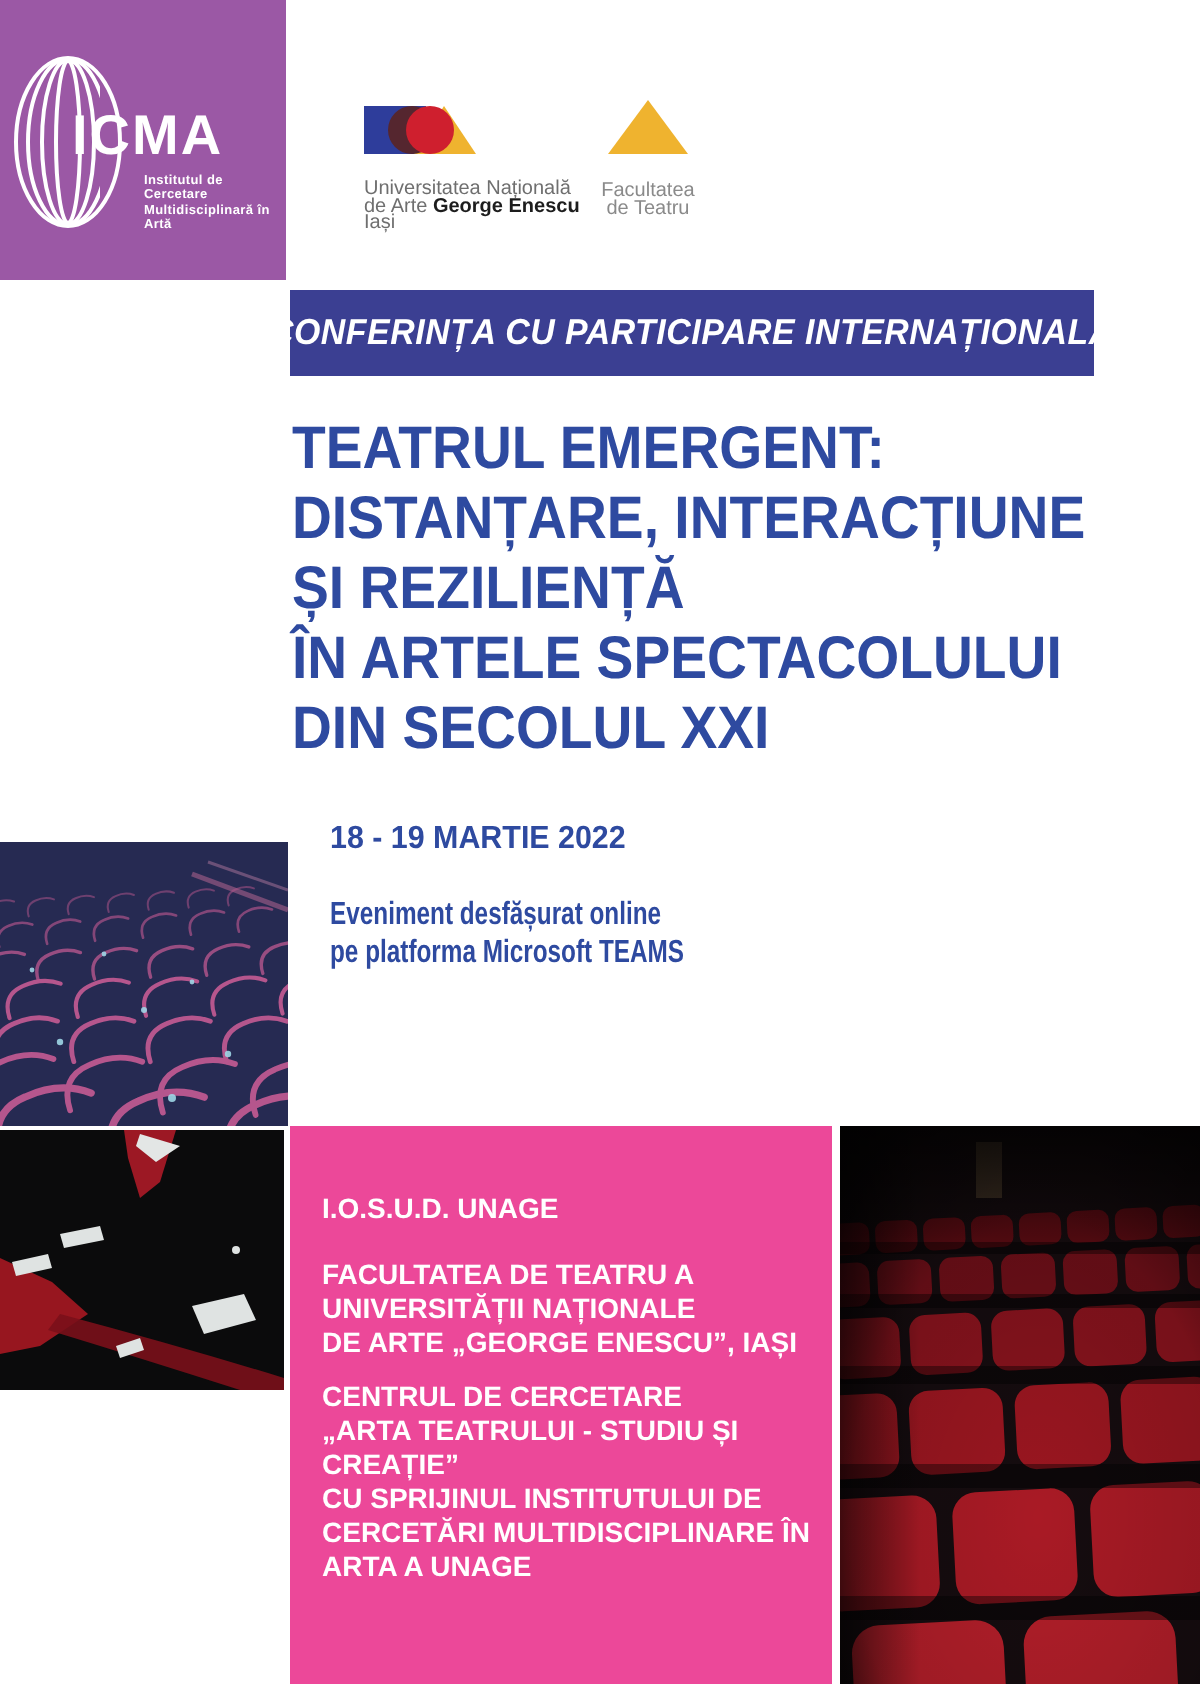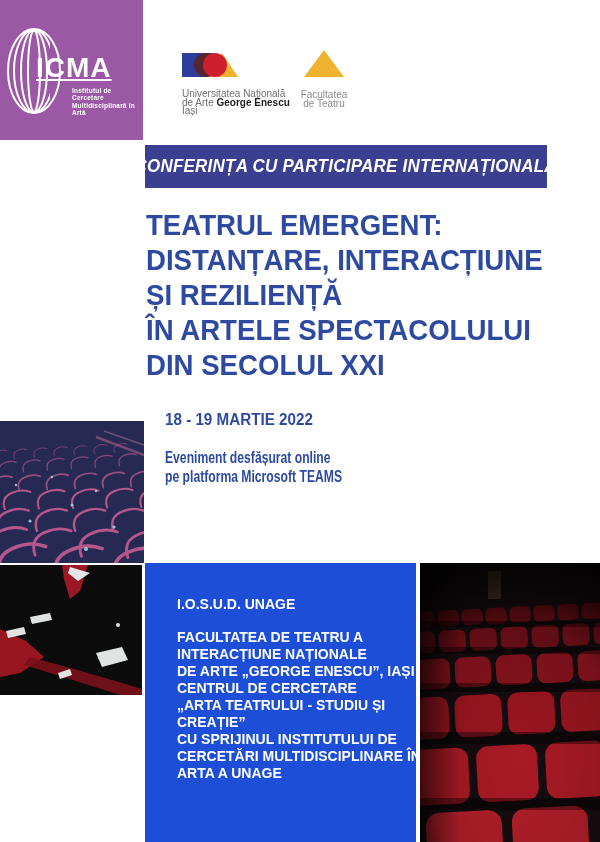--- a/index.html
+++ b/index.html
@@ -5,21 +5,21 @@
   html,body { margin:0; padding:0; background:#ffffff; }
   .poster {
     position:relative; width:600px; height:842px; background:#ffffff;
     overflow:hidden; font-family:"Liberation Sans", sans-serif;
   }
 
   
   .icma { position:absolute; left:0; top:0; width:143px; height:140px; background:#9b58a5; }
   .icma-swirl { position:absolute; left:3px; top:24px; }
   .icma-acronym { position:absolute; left:36px; top:52px; color:#fff; font-weight:bold;
-                  font-size:28px; letter-spacing:1px;text-decoration:underline; }
+                  font-size:28px; letter-spacing:1px; }
   .icma-sub { position:absolute; left:72px; top:87px; color:#fff; font-weight:bold;
               font-size:6.5px; line-height:7.4px; letter-spacing:.2px; }
 
   
   .univ-logo { position:absolute; left:182px; top:51px; }
   .logo-text { margin-top:7px; font-size:10px; line-height:8.6px; color:#6f6f6f; }
   .logo-text b { color:#1d1d1d; }
   .fac-logo { position:absolute; left:299px; top:50px; width:50px; text-align:center; }
   .fac-logo .logo-text { margin-top:10px; color:#8a8a8a; }
 
@@ -41,25 +41,25 @@
            font-size:16px; line-height:19px; white-space:nowrap;
            transform:scaleX(0.76); transform-origin:0 0; }
 
   
   .photo1 { position:absolute; left:0; top:421px; }
   .photo2 { position:absolute; left:0; top:565px; }
   .photo3 { position:absolute; left:420px; top:563px; }
 
   
   .orgbox { position:absolute; left:145px; top:563px; width:271px; height:279px;
-            background:#1d4ed8; box-sizing:border-box; padding:33px 0 0 32px;
+            background:#ec4899; box-sizing:border-box; padding:33px 0 0 16px;
             color:#ffffff; font-weight:bold; font-size:14px; line-height:17px; }
   .org-group { white-space:nowrap; transform-origin:0 0; }
   .org-g1 { margin-bottom:16px; }
-  .org-g2 { }
+  .org-g2 { margin-bottom:10px; }
   .org-g3 { }
 </style>
 </head>
 <body>
 
 <div class="poster">
 
   <div class="icma">
     <svg class="icma-swirl" width="70" height="96" viewBox="0 0 70 96">
       <defs>
@@ -202,21 +202,21 @@
       <circle cx="118" cy="60" r="2"></circle>
     </g>
   </svg>
 
   <div class="orgbox">
     <div class="org-group org-g1">
       <div>I.O.S.U.D. UNAGE</div>
     </div>
     <div class="org-group org-g2">
       <div>FACULTATEA DE TEATRU A</div>
-      <div>INTERACȚIUNE NAȚIONALE</div>
+      <div>UNIVERSITĂȚII NAȚIONALE</div>
       <div>DE ARTE „GEORGE ENESCU”, IAȘI</div>
     </div>
     <div class="org-group org-g3">
       <div>CENTRUL DE CERCETARE</div>
       <div>„ARTA TEATRULUI - STUDIU ȘI</div>
       <div>CREAȚIE”</div>
     </div>
     <div class="org-group">
       <div>CU SPRIJINUL INSTITUTULUI DE</div>
       <div>CERCETĂRI MULTIDISCIPLINARE ÎN</div>

